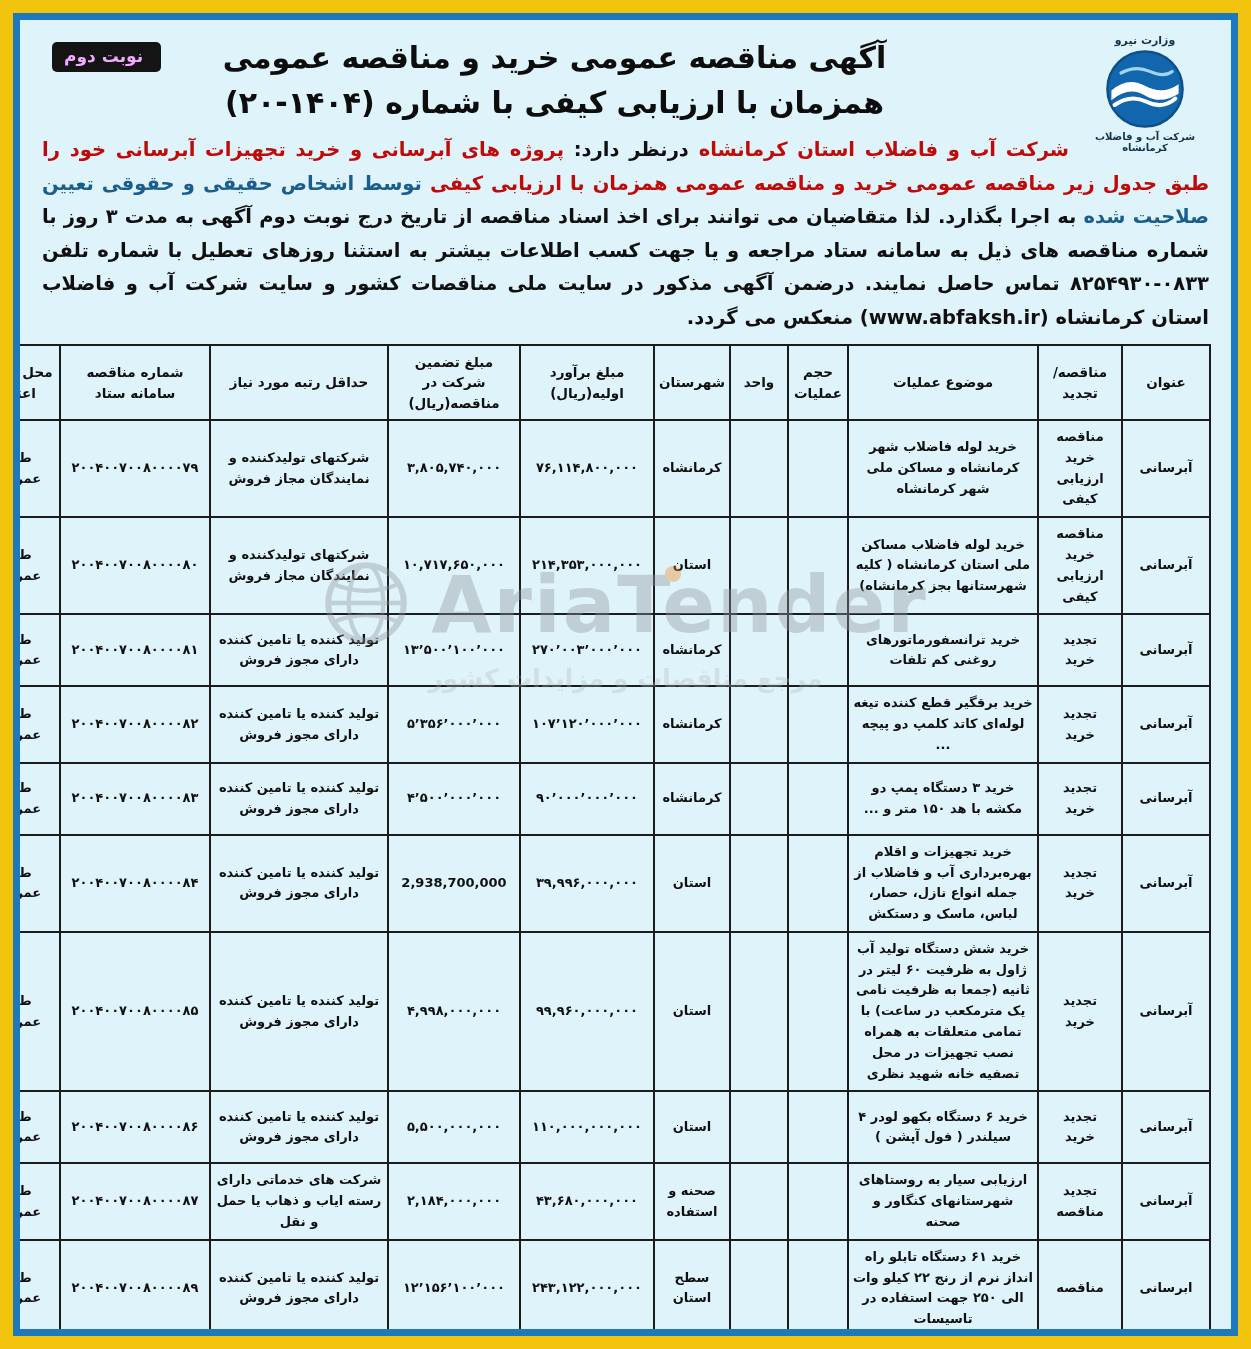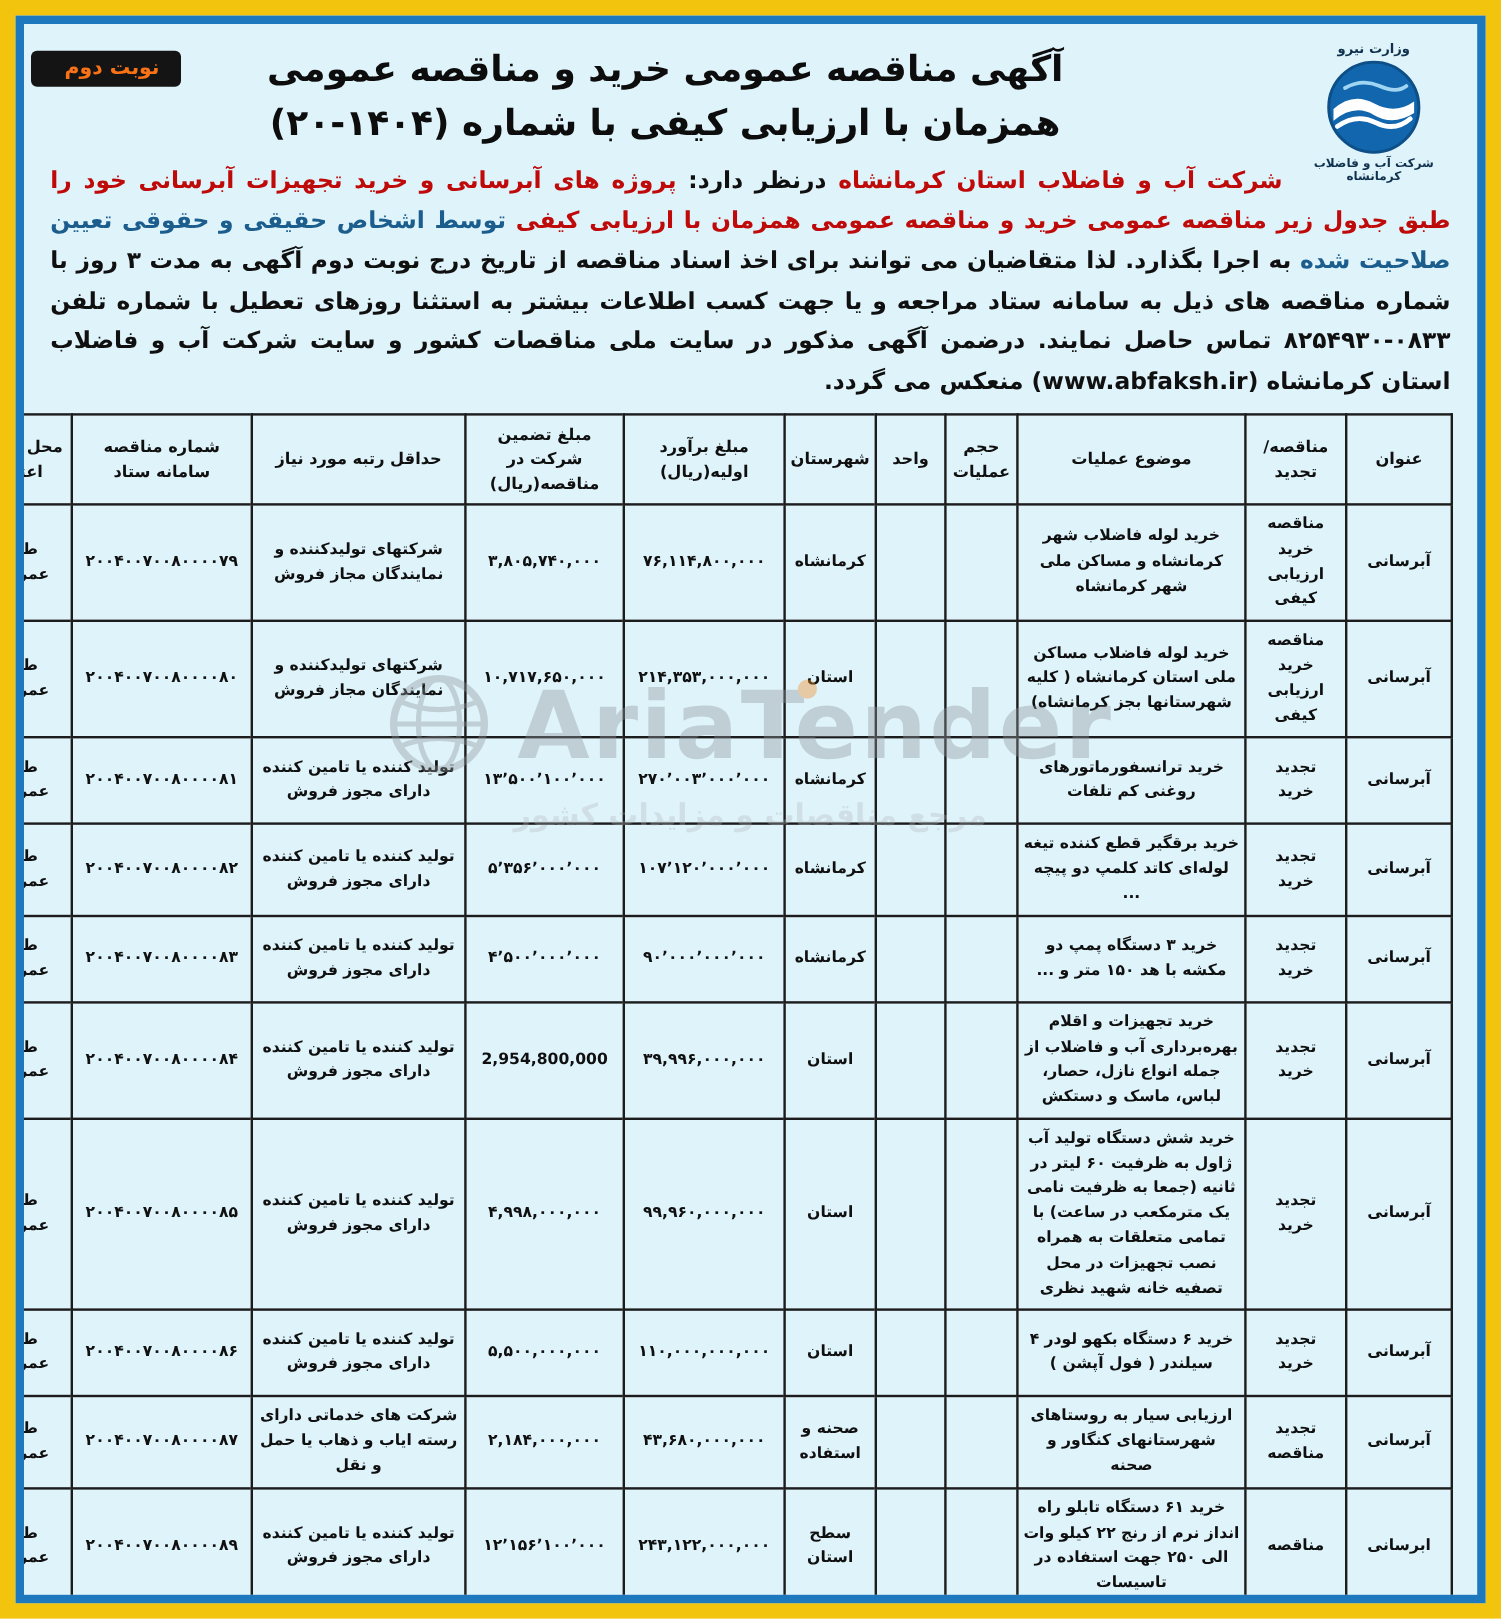--- a/index.html
+++ b/index.html
@@ -20,26 +20,26 @@
     position: relative;
     width: 100%; height: 100%;
     border: 7px solid var(--frame_blue, #1d78be);
     background: var(--bg, #dff3fa);
     padding: 14px 20px 12px 20px;
     overflow: hidden;
   }
   
   .badge {
     position: absolute;
-    top: 22px; left: 6px;
+    top: 22px; left: 32px;
     background: var(--badge_bg, #141414);
-    color: #f97316;
+    color: #f0abfc;
     font-weight: bold;
     font-size: 17px;
-    padding: 4px 18px 6px 28px;
+    padding: 4px 18px 6px 12px;
     border-radius: 5px;
     z-index: 3;
   }
   
   .logo {
     float: right;
     width: 132px;
     text-align: center;
     margin: 0 0 4px 10px;
   }
@@ -259,21 +259,21 @@
             </tr>
             <tr>
               <td>آبرسانی</td>
               <td>تجدید
 خرید</td>
               <td>خرید تجهیزات و اقلام بهره‌برداری آب و فاضلاب از جمله انواع نازل، حصار، لباس، ماسک و دستکش</td>
               <td></td>
               <td></td>
               <td>استان</td>
               <td>۳۹,۹۹۶,۰۰۰,۰۰۰</td>
-              <td>2,954,800,000</td>
+              <td>2,938,700,000</td>
               <td>تولید کننده یا تامین کننده دارای مجوز فروش</td>
               <td>۲۰۰۴۰۰۷۰۰۸۰۰۰۰۸۴</td>
               <td>طرح عمرانی</td>
             </tr>
             <tr>
               <td>آبرسانی</td>
               <td>تجدید
 خرید</td>
               <td>خرید شش دستگاه تولید آب ژاول به ظرفیت ۶۰ لیتر در ثانیه (جمعا به ظرفیت نامی یک مترمکعب در ساعت) با تمامی متعلقات به همراه نصب تجهیزات در محل تصفیه خانه شهید نظری</td>
               <td></td>

